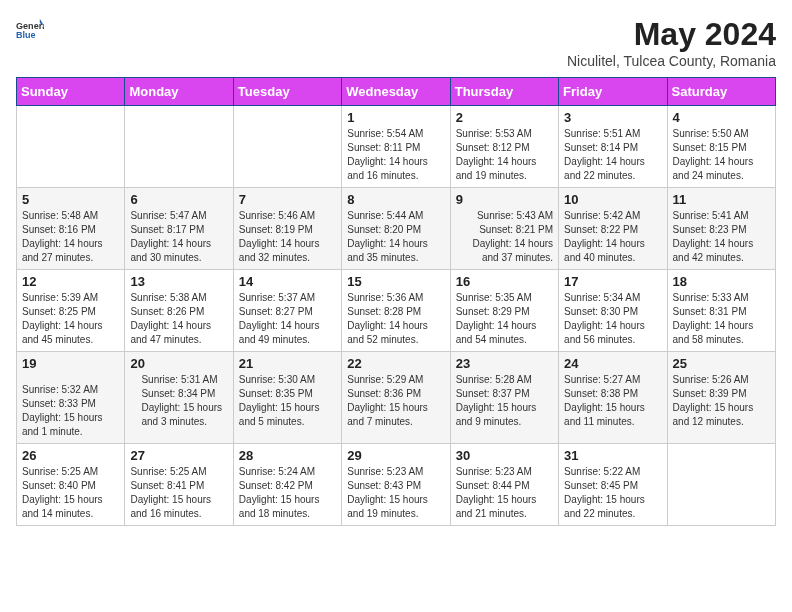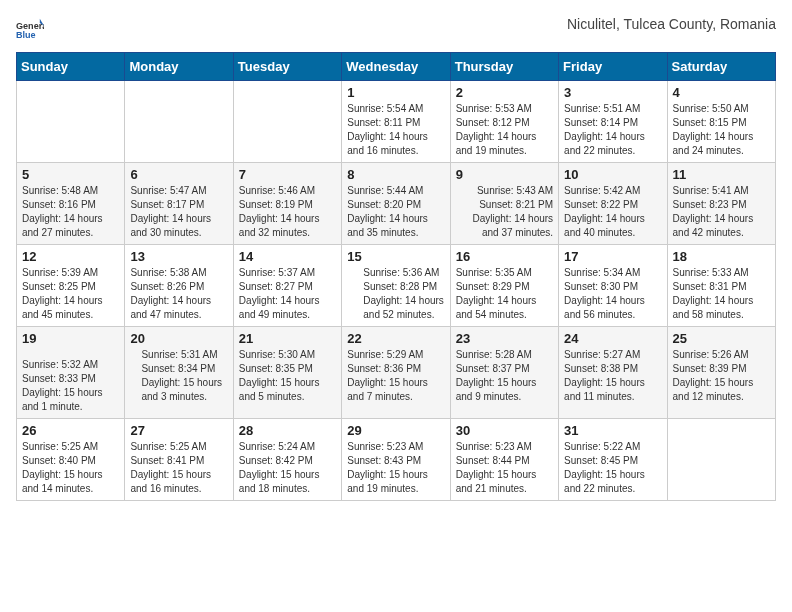--- a/index.html
+++ b/index.html
@@ -37,21 +37,21 @@
       font-size: 14px;
       color: #444;
       text-align: center;
     }
     .calendar-table {
       width: 100%;
       border-collapse: collapse;
       table-layout: fixed;
     }
     .calendar-table thead tr th {
-      background-color: #0369a1;
+      background-color: #d946ef;
       color: #fff;
       font-size: 13px;
       font-weight: bold;
       padding: 6px 4px;
       text-align: left;
       border: 1px solid #1a4a90;
     }
     .calendar-table tbody tr td {
       vertical-align: top;
       border: 1px solid #ccc;
@@ -88,20 +88,21 @@
 
 <div class="header-area">
   <div class="logo">
     <svg class="logo-icon" viewBox="0 0 40 40">
       <text x="0" y="18" font-size="13" font-family="Arial" font-weight="bold" fill="#333">General</text>
       <text x="0" y="32" font-size="13" font-family="Arial" font-weight="bold" fill="#2563b0">Blue</text>
       <polygon points="34,4 40,14 34,10" fill="#2563b0"></polygon>
     </svg>
   </div>
   <div class="title-block">
+    <div class="month-year">May 2024</div>
     <div class="location">Niculitel, Tulcea County, Romania</div>
   </div>
 </div>
 
 <table class="calendar-table">
   <thead>
     <tr id="weekday-header">
     <th>Sunday</th>
         <th>Monday</th>
         <th>Tuesday</th>
@@ -199,21 +200,21 @@
 Daylight: 14 hours and 47 minutes.</div>
         </td>
         <td>
           <span class="day-number">14</span>
           <div class="day-info" style="white-space: pre-line;">Sunrise: 5:37 AM
 Sunset: 8:27 PM
 Daylight: 14 hours and 49 minutes.</div>
         </td>
         <td>
           <span class="day-number">15</span>
-          <div class="day-info" style="white-space: pre-line; margin-left: 16px;">Sunrise: 5:36 AM
+          <div class="day-info" style="white-space: pre-line;">Sunrise: 5:36 AM
 Sunset: 8:28 PM
 Daylight: 14 hours and 52 minutes.</div>
         </td>
         <td>
           <span class="day-number">16</span>
           <div class="day-info" style="white-space: pre-line;">Sunrise: 5:35 AM
 Sunset: 8:29 PM
 Daylight: 14 hours and 54 minutes.</div>
         </td>
         <td>

